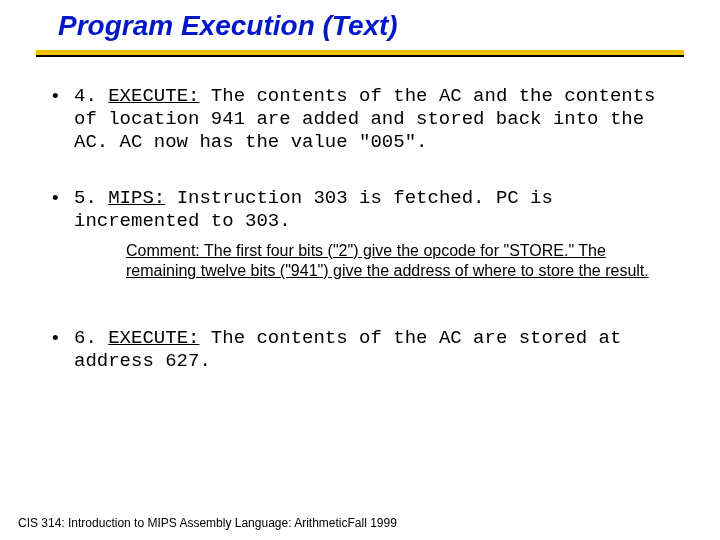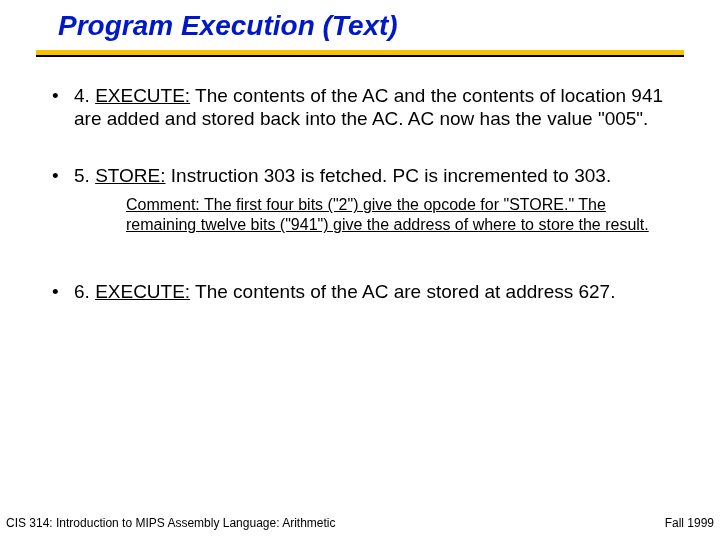--- a/index.html
+++ b/index.html
@@ -5,24 +5,24 @@
   * { margin: 0; padding: 0; box-sizing: border-box; }
   html, body { width: 720px; height: 540px; background: #fff; font-family: Arial, Helvetica, sans-serif; }
   .slide { position: relative; width: 720px; height: 540px; }
   .title-wrap { padding: 10px 0 0 58px; }
   .title { color: #0018c8; font-size: 28px; font-weight: bold; font-style: italic; }
   .rule-yellow { height: 5px; background: #f7c200; margin: 8px 36px 0 36px; }
   .rule-black { height: 2px; background: #000; margin: 0 36px 0 36px; }
   .body { padding: 28px 48px 0 52px; color: #000; font-size: 19px; line-height: 1.2; }
   .bullet { display: flex; margin-bottom: 34px; }
   .bullet .dot { width: 22px; flex: 0 0 22px; }
-  .bullet .txt { flex: 1; }
+  .bullet .txt { flex: 1; font-family: Liberation Mono, monospace; }
   .uline { text-decoration: underline; }
   .comment { font-size: 16px; line-height: 1.25; margin: -26px 0 46px 74px; text-decoration: underline; }
-  .footer { position: absolute; bottom: 10px; left: 0; right: 0; display: flex; justify-content: space-between; padding: 0 6px; font-size: 12px; color: #000; }
+  .footer { position: absolute; bottom: 10px; left: 0; right: 0; display: flex; justify-content: flex-start; padding: 0 18px; font-size: 12px; color: #000; }
 </style>
 </head>
 <body>
 
 <div class="slide">
 
   <div class="title-wrap">
     <div class="title">Program Execution (Text)</div>
   </div>
   <div class="rule-yellow"></div>
@@ -33,21 +33,21 @@
     <div class="bullet">
       <div class="dot">•</div>
       <div class="txt">
         <span>4. </span><span class="uline">EXECUTE:</span><span> The contents of the AC and the contents of location 941 are added and stored back into the AC. AC now has the value "005".</span>
       </div>
     </div>
 
     <div class="bullet">
       <div class="dot">•</div>
       <div class="txt">
-        <span>5. </span><span class="uline">STORE:</span><span> Instruction 303 is fetched.  PC is incremented to 303.</span>
+        <span>5. </span><span class="uline">MIPS:</span><span> Instruction 303 is fetched.  PC is incremented to 303.</span>
       </div>
     </div>
 
     <div class="comment">Comment: The first four bits ("2") give the opcode for "STORE." The remaining twelve bits ("941") give the address of where to store the result.</div>
 
     <div class="bullet">
       <div class="dot">•</div>
       <div class="txt">
         <span>6. </span><span class="uline">EXECUTE:</span><span> The contents of the AC are stored at address 627.</span>
       </div>

